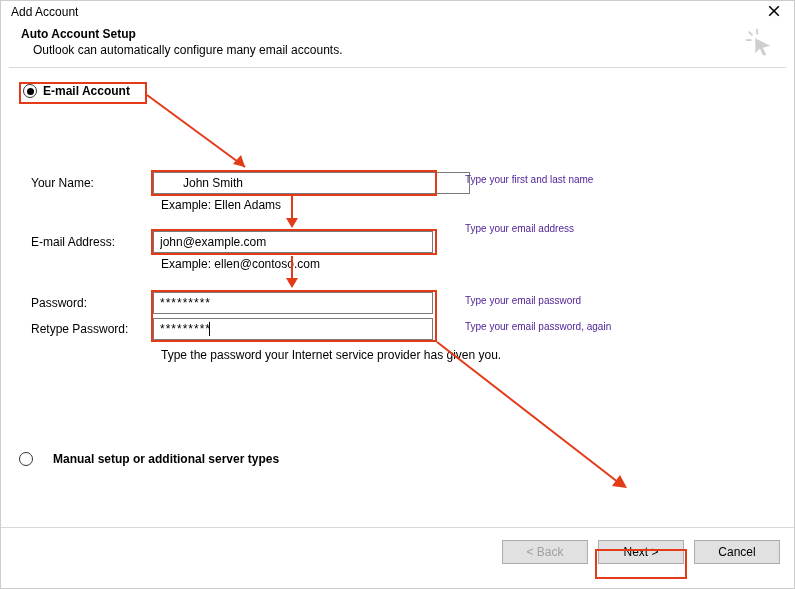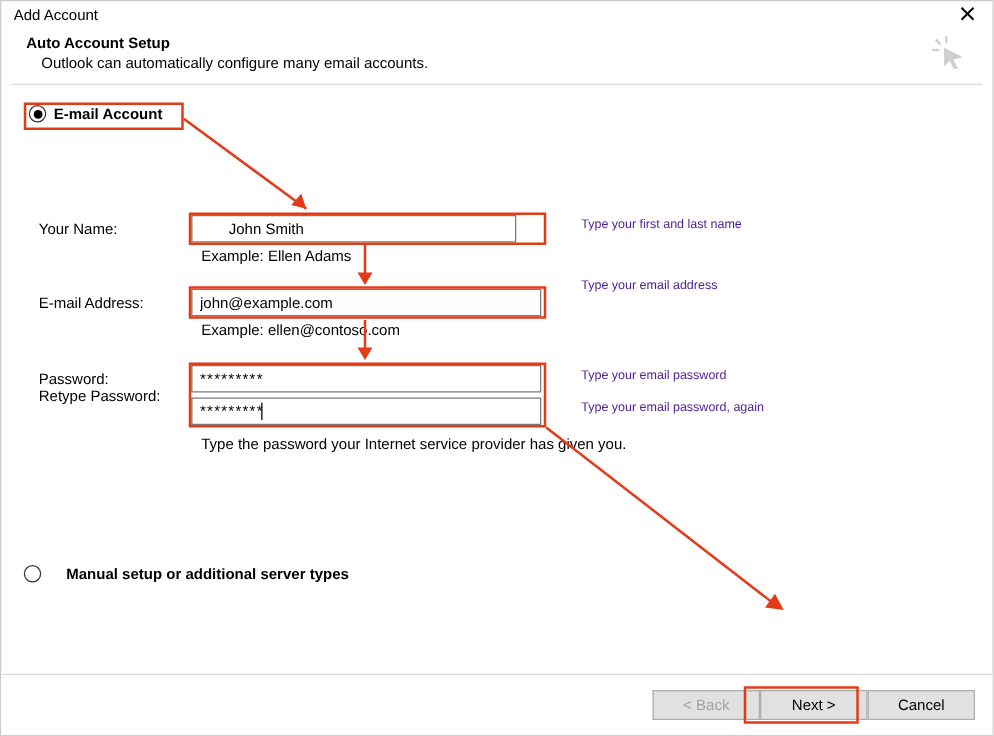--- a/index.html
+++ b/index.html
@@ -40,33 +40,33 @@
     display:inline-flex;align-items:center;justify-content:center;background:#fff;
   }
   .radio-dot { width:7px;height:7px;border-radius:50%;background:#000; }
   .radio-label { font-weight:700; font-size:12px; }
   .hi-email { position:absolute; left:18px; top:14px; width:128px; height:22px; border:2px solid #e33b18; pointer-events:none; }
 
   .label { position:absolute; font-size:12px; }
   .lbl-name   { left:30px; top:108px; }
   .lbl-email  { left:30px; top:167px; }
   .lbl-pass   { left:30px; top:228px; }
-  .lbl-repass { left:30px; top:242px; }
+  .lbl-repass { left:30px; top:254px; }
 
   .tf {
     position:absolute;
     height:22px;
     border:1px solid #7a7a7a;
     background:#fff;
     font-family:inherit;
     font-size:12px;
     padding:2px 6px;
     outline:none;
   }
-  .tf-name  { left:152px; top:104px; width:260px;padding-left:29px; }
+  .tf-name  { left:152px; top:104px; width:317px;padding-left:29px; }
   .tf-email { left:152px; top:163px; width:280px; }
   .tf-pass  { left:152px; top:224px; width:280px; font-family: Verdana, sans-serif; letter-spacing:1px; }
   .tf-repass{ left:152px; top:250px; width:280px; font-family: Verdana, sans-serif; letter-spacing:1px; }
 
   .hi-name  { position:absolute; left:150px; top:102px; width:286px; height:26px; border:2px solid #e33b18; pointer-events:none; }
   .hi-email-in { position:absolute; left:150px; top:161px; width:286px; height:26px; border:2px solid #e33b18; pointer-events:none; }
   .hi-pass  { position:absolute; left:150px; top:222px; width:286px; height:52px; border:2px solid #e33b18; pointer-events:none; }
 
   .example { position:absolute; font-size:12px; color:#000; }
   .ex-name  { left:160px; top:130px; }
@@ -75,24 +75,24 @@
 
   .anno { position:absolute; color:#4c1d95; font-size:10px; }
   .an-name  { left:464px; top:106px; }
   .an-email { left:464px; top:155px; }
   .an-pass  { left:464px; top:227px; }
   .an-repass{ left:464px; top:253px; }
 
   .manual-row { position:absolute; left:18px; top:384px; display:flex; align-items:center; gap:20px; }
 
   .button-bar {
-    position:absolute; left:0; right:0; bottom:0;
+    position:absolute; left:0; right:0; bottom:12px;
     border-top:1px solid #d9d9d9;
     padding:12px 14px;
-    display:flex; justify-content:flex-end; 
+    display:flex; justify-content:flex-end; gap:10px;
     background:#fff;
   }
   .btn {
     width:86px; height:24px;
     font-family:inherit; font-size:12px;
     border:1px solid #adadad;
     background:#e1e1e1;
     cursor:default;
   }
   .btn:disabled { color:#a0a0a0; }

